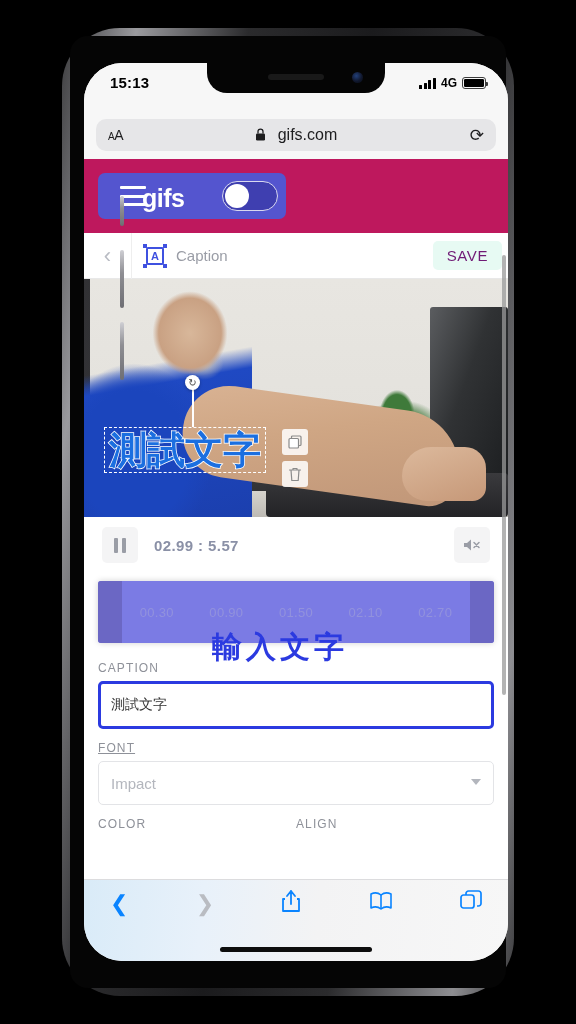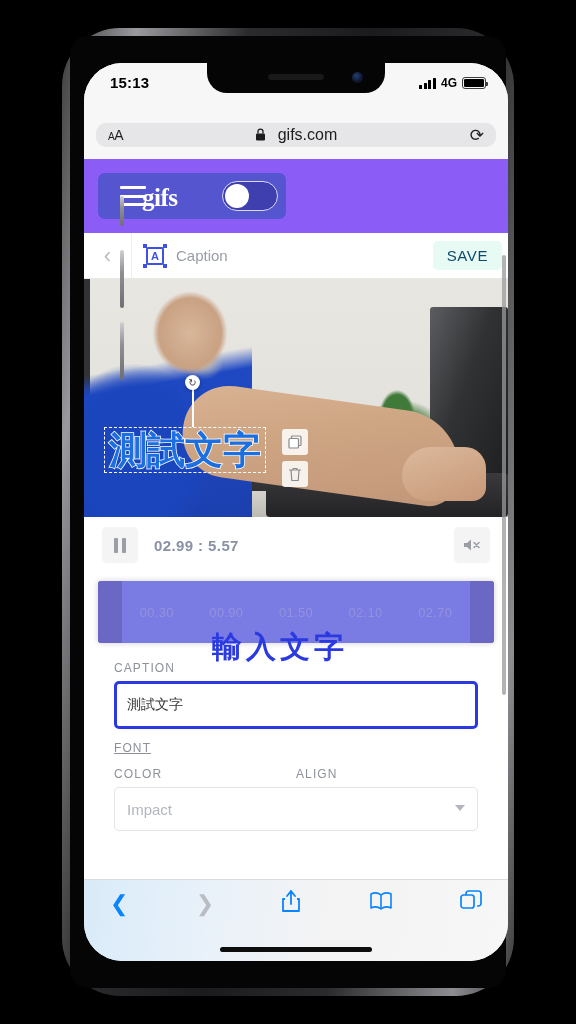--- a/index.html
+++ b/index.html
@@ -96,21 +96,21 @@
     width: 2px; height: 4px; background: #3c3c3c; border-radius: 0 1px 1px 0;
   }
   #battery-fill { width: 100%; height: 100%; background: #000; border-radius: 1.3px; }
 
   
   #safari-url-bar {
     height: 52px; background: #f7f7f7;
     display: flex; align-items: center; padding: 0 12px 8px;
   }
   #url-pill {
-    flex: 1; height: 24px; background: #e6e6e8;
+    flex: 1; height: 32px; background: #e6e6e8;
     border-radius: 10px; display: flex; align-items: center;
     padding: 4px 12px; position: relative; margin-top: 12px;
   }
   #aa-button { font-size: 14px; color: #1d1d1f; letter-spacing: -.5px; }
   #aa-button .small { font-size: 10px; }
   #url-center {
     position: absolute; left: 0; right: 0;
     display: flex; align-items: center; justify-content: center; gap: 12px;
   }
   #lock-icon { font-size: 11px; color: #1d1d1f; }
@@ -118,23 +118,23 @@
   #reload-icon { margin-left: auto; font-size: 17px; color: #1d1d1f; }
 
   
   #page-content {
     position: relative;
     height: 720px; overflow: hidden; background: #fff;
   }
 
   
   #app-header {
-    height: 74px; background: #8b5cf6;
+    height: 74px; background: #be185d;
     display: flex; align-items: center;
-    padding: 16px 14px; position: relative; font-family: Liberation Serif, serif;
+    padding: 16px 14px; position: relative;
   }
   #nav-chip {
     position: relative;
     width: 188px; height: 46px;
     background: #5455cf; border-radius: 7px;
     display: flex; align-items: center; padding: 0 10px;
   }
   #hamburger-icon {
     position: absolute; left: 22px; top: 13px;
     width: 26px; height: 20px;
@@ -203,21 +203,21 @@
   #caption-tool-icon .h.tr { right: -1px; top: -1px; }
   #caption-tool-icon .h.bl { left: -1px; bottom: -1px; }
   #caption-tool-icon .h.br { right: -1px; bottom: -1px; }
   #caption-tool-label {
     margin-left: 10px; font-size: 15px; color: #9a9da6;
   }
   #save-button {
     position: absolute; right: 6px; top: 8px;
     background: #e7faf3; border-radius: 5px;
     padding: 6px 14px;
-    font-size: 15px; color: #0c4a6e; letter-spacing: .6px;
+    font-size: 15px; color: #701a75; letter-spacing: .6px;
   }
 
   
   #video-preview {
     position: relative; height: 238px; overflow: hidden;
     background: #e9e7e2;
   }
   #video-bg {
     position: absolute; inset: 0;
     background:
@@ -345,21 +345,21 @@
   }
   #trim-left  { left: 0; }
   #trim-right { right: 0; }
   #timeline-ticks {
     position: absolute; left: 24px; right: 24px;
     display: flex; justify-content: space-around;
     font-size: 13px; color: #9292dd; letter-spacing: .3px;
   }
 
   
-  #caption-form { padding: 12px 30px 0; background: #fff; position: relative; }
+  #caption-form { padding: 12px 14px 0; background: #fff; position: relative; }
   .field-label {
     font-size: 12px; color: #8e9199;
     letter-spacing: 1.1px; margin-bottom: 6px;
   }
   #caption-input {
     width: 100%; height: 48px;
     border: 3px solid #2b3ae0; border-radius: 5px;
     padding: 6px 10px; font-size: 14px; color: #333;
     font-family: "Liberation Sans", sans-serif;
     background: #fff; outline: none;
@@ -548,27 +548,27 @@
               <span>02.70</span>
             </div>
           </div>
         </div>
 
         <div id="caption-form">
           <div id="annotation-input-text">輸入文字</div>
           <div class="field-label">CAPTION</div>
           <input id="caption-input" type="text" value="測試文字" style="">
           <div class="field-label" id="font-label">FONT</div>
+          <div id="font-select">
+            <span>Impact</span>
+            <span id="font-caret"></span>
+          </div>
           <div id="bottom-label-row">
             <div class="field-label" id="color-label">COLOR</div>
             <div class="field-label" id="align-label">ALIGN</div>
-          </div>
-          <div id="font-select">
-            <span>Impact</span>
-            <span id="font-caret"></span>
           </div>
         </div>
 
         <div id="page-scrollbar"></div>
       </div>
 
       <div id="safari-bottom-bar">
         <div id="toolbar-icons">
           <div class="tb-icon">❮</div>
           <div class="tb-icon disabled">❯</div>

